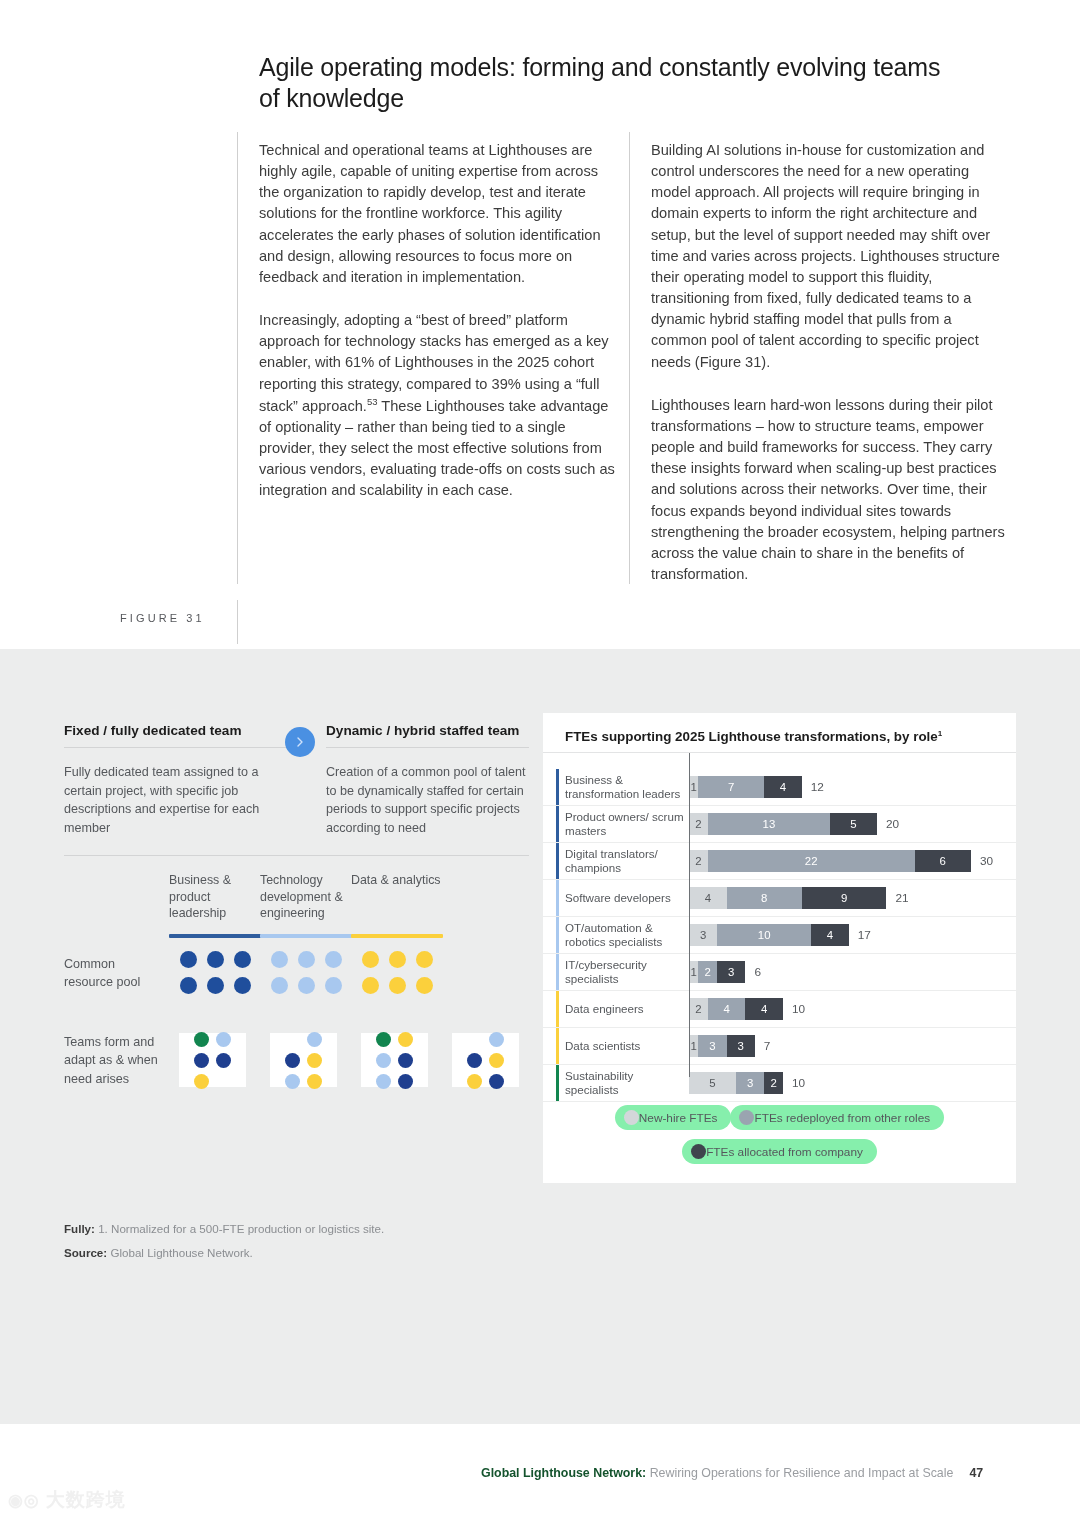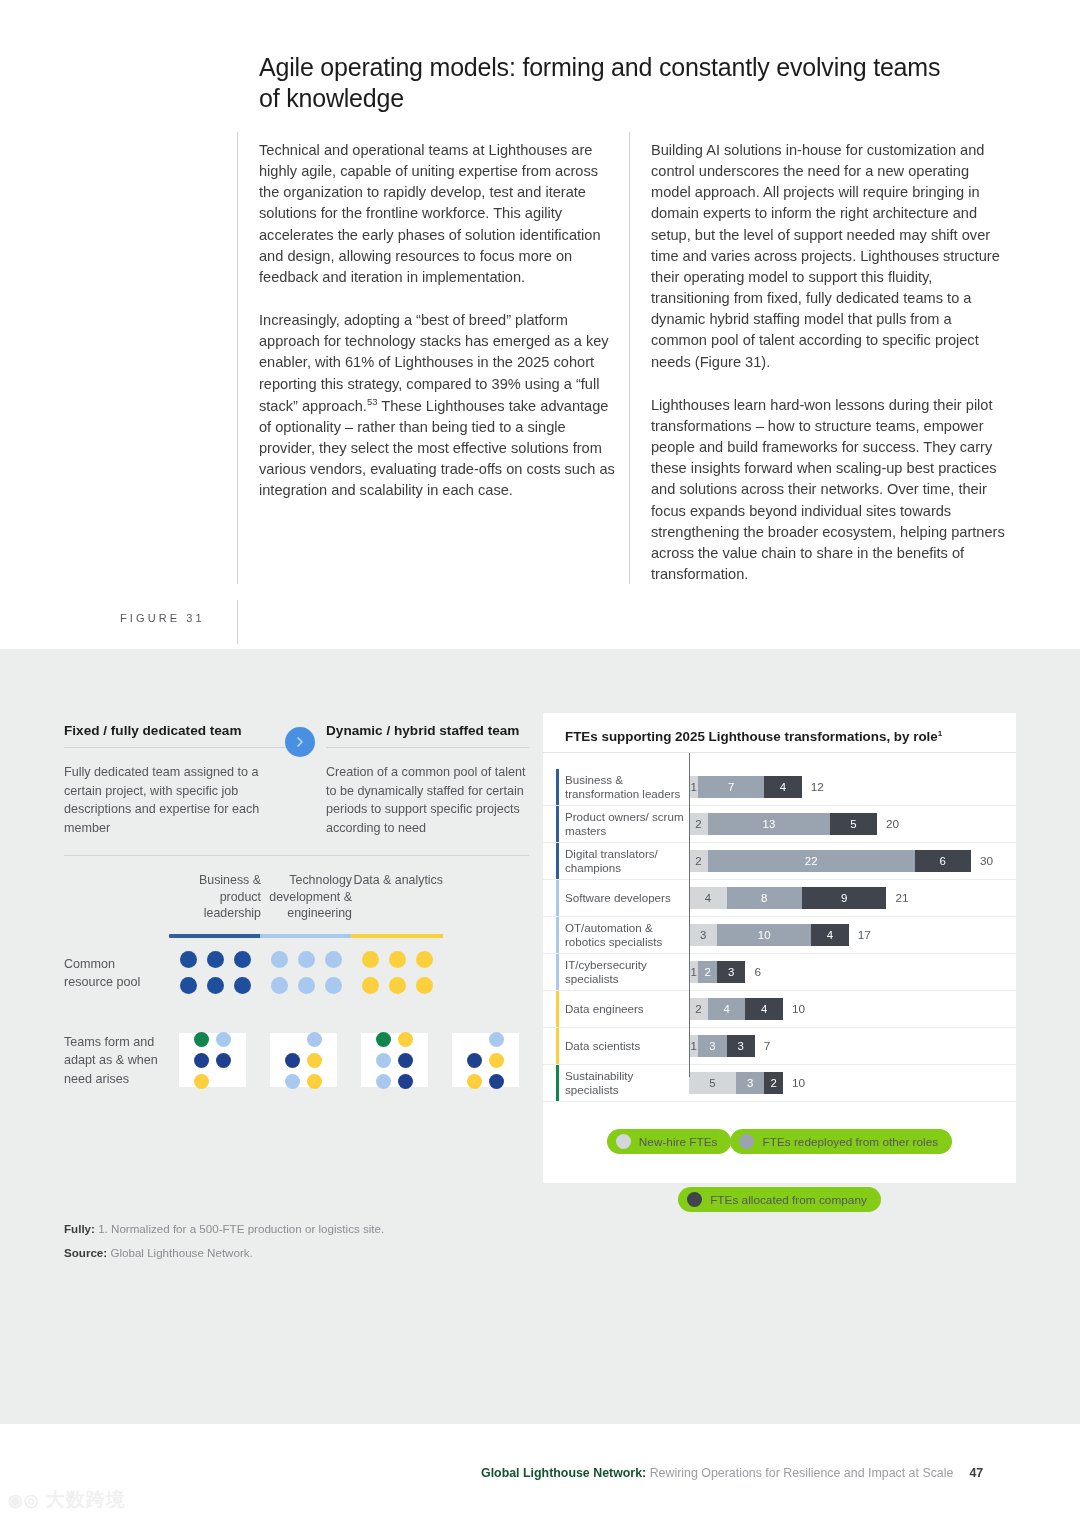--- a/index.html
+++ b/index.html
@@ -77,21 +77,21 @@
   .lp-body.a{left:0;width:200px;}
   .lp-body.b{left:262px;width:205px;}
 
   .lp-rule{
     position:absolute;left:64px;top:855px;width:465px;height:1px;background:#d3d4d5;
   }
 
   
   .disc-wrap{position:absolute;left:64px;top:872px;width:465px;height:130px;}
   .disc{
-    position:absolute;top:0;width:92px;text-align:right;
+    position:absolute;top:0;width:92px;text-align:left;
   }
   .disc .lbl{
     font-size:12.4px;line-height:1.35;color:#55585c;height:56px;
   }
   .disc .bar{height:3.5px;margin-top:6px;border-radius:1px;}
   .disc .dots{margin-top:13px;display:flex;flex-wrap:wrap;justify-content:center;gap:9px 10px;width:78px;margin-left:auto;margin-right:auto;}
   .dot{width:17px;height:17px;border-radius:50%;}
   .disc.c0{left:105px;}
   .disc.c1{left:196px;}
   .disc.c2{left:287px;}
@@ -158,22 +158,22 @@
   .axis-line{
     position:absolute;left:146px;top:40px;width:1px;height:324px;background:#6d7175;
   }
 
   
   .legend{
     position:absolute;left:0;top:392px;width:473px;
   }
   .legend-row{display:flex;justify-content:center;align-items:center;margin-bottom:9px;}
   .legend-item{
-    display:flex;align-items:center;gap:8px;background:#84cc16;border-radius:14px;
-    padding:5px 14px 5px 9px;font-size:11.8px;color:#55585c;margin-top:24px;
+    display:flex;align-items:center;gap:0;background:#86efac;border-radius:14px;
+    padding:5px 14px 5px 9px;font-size:11.8px;color:#55585c;
   }
   .legend-item + .legend-item{margin-left:-1px;}
   .lg-dot{width:15px;height:15px;border-radius:50%;}
 
   
   .note{
     position:absolute;left:64px;top:1222px;font-size:11.6px;color:#8b8e92;
   }
   .source{
     position:absolute;left:64px;top:1246px;font-size:11.6px;color:#8b8e92;

